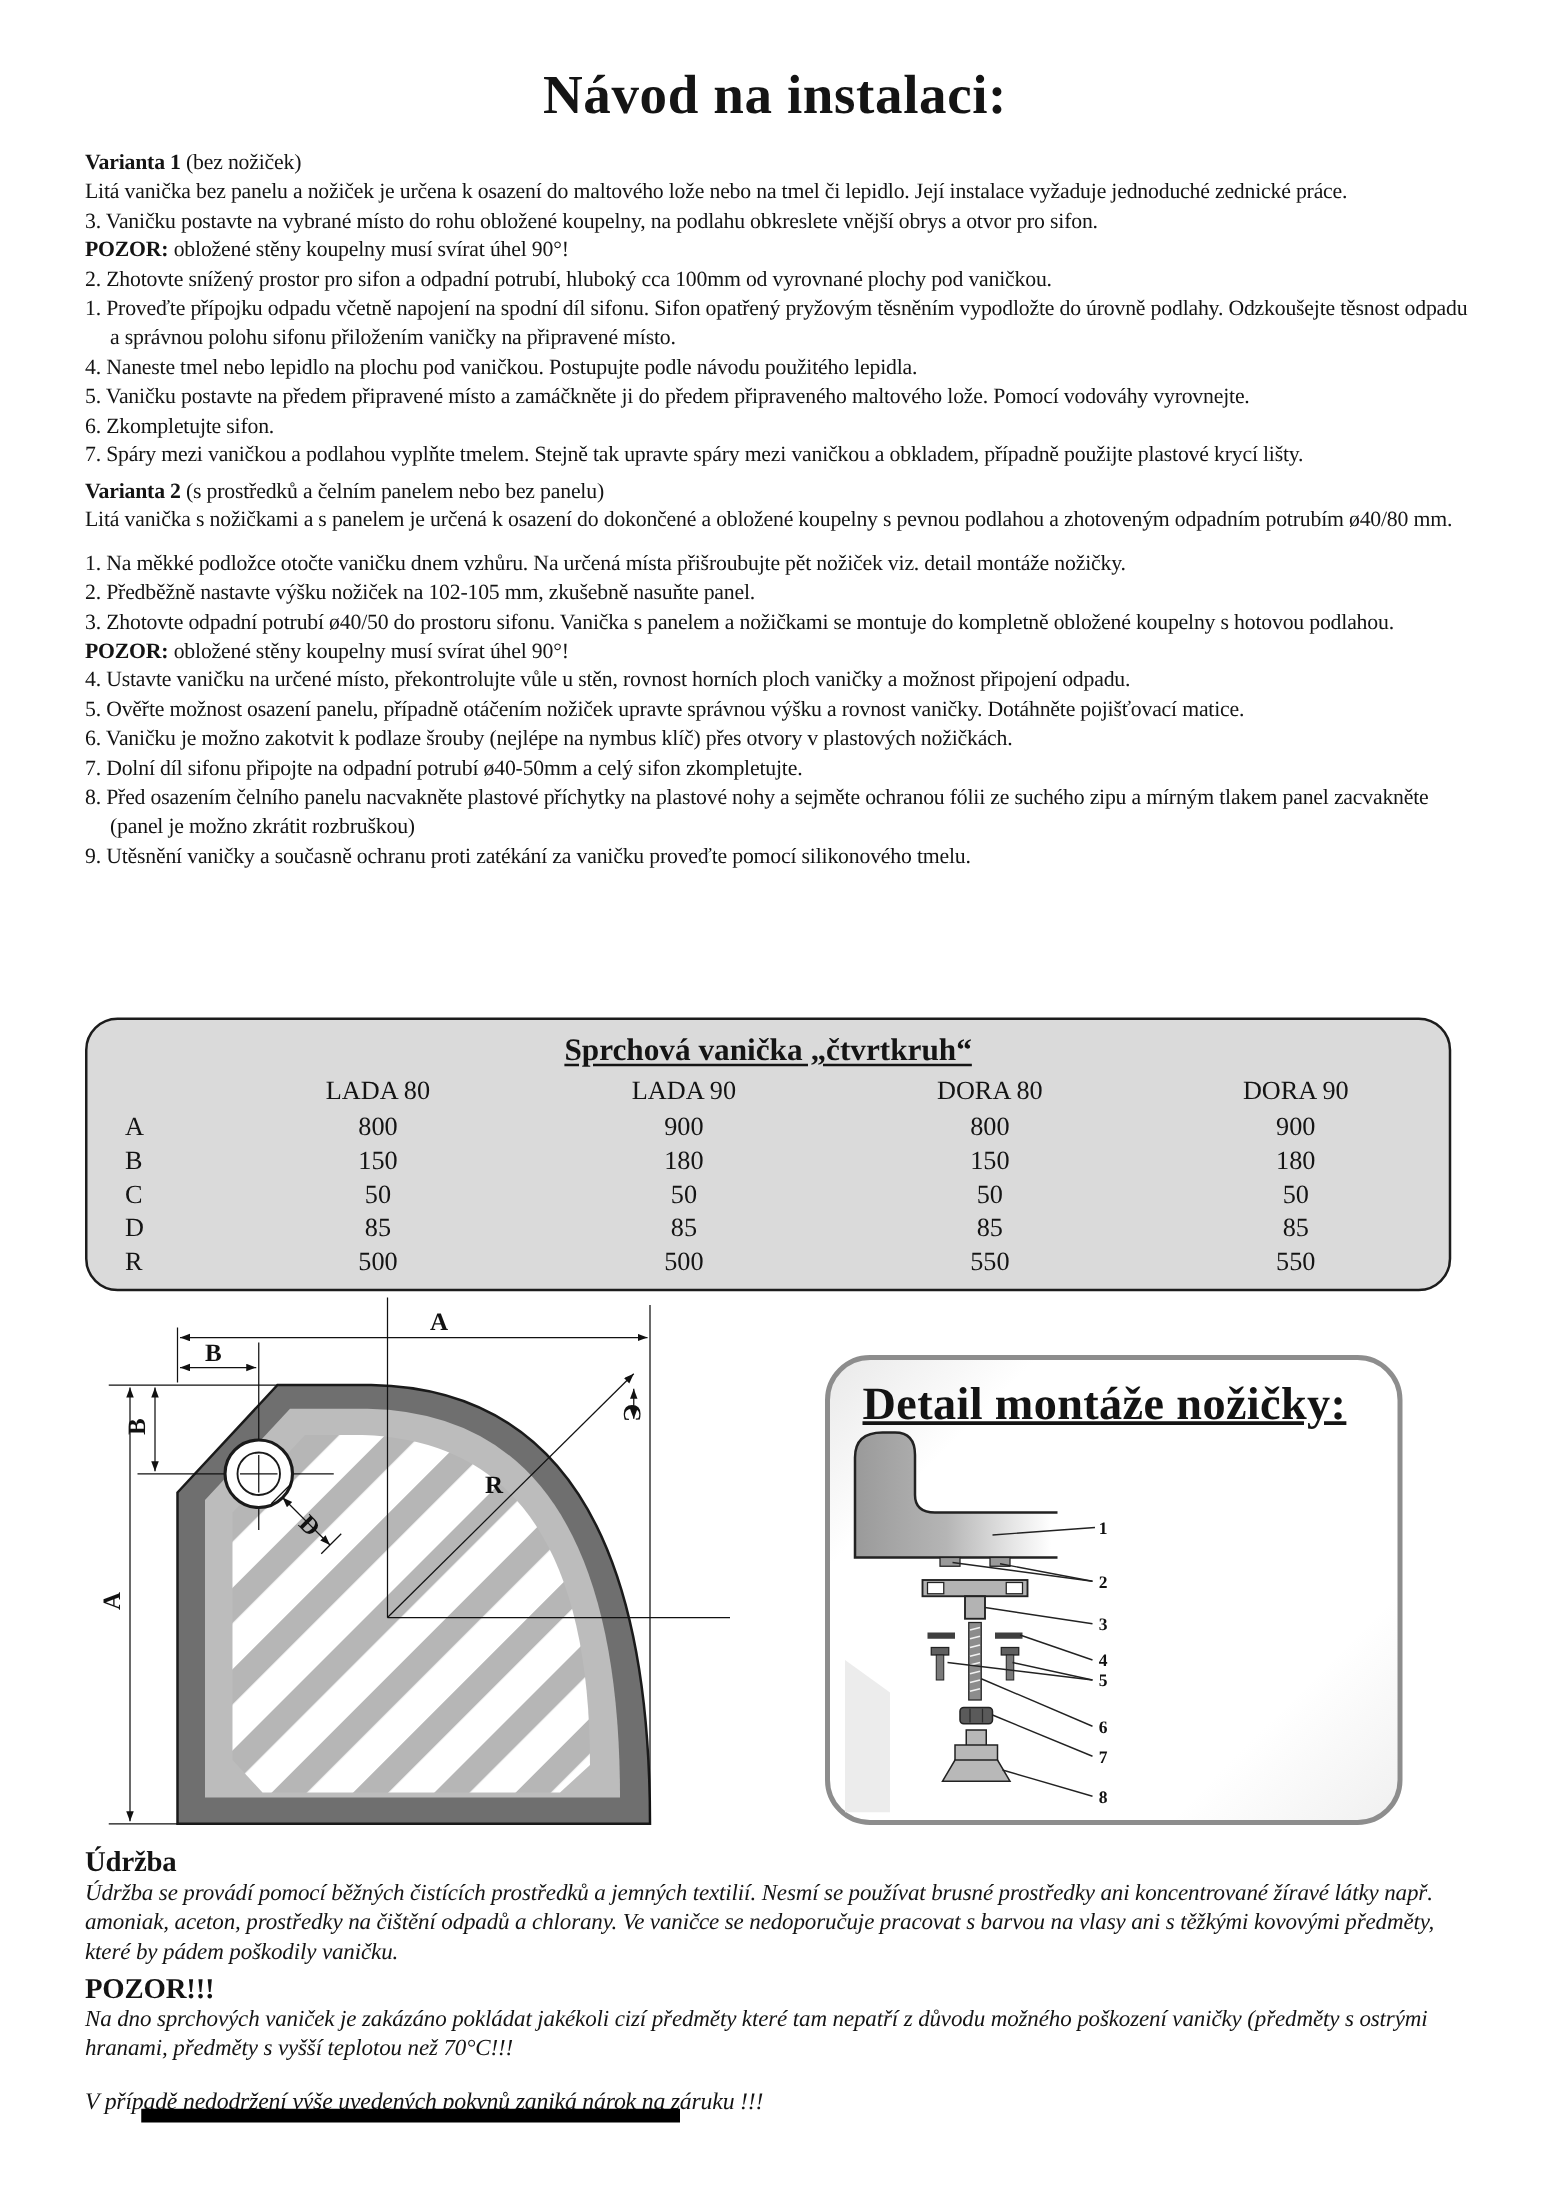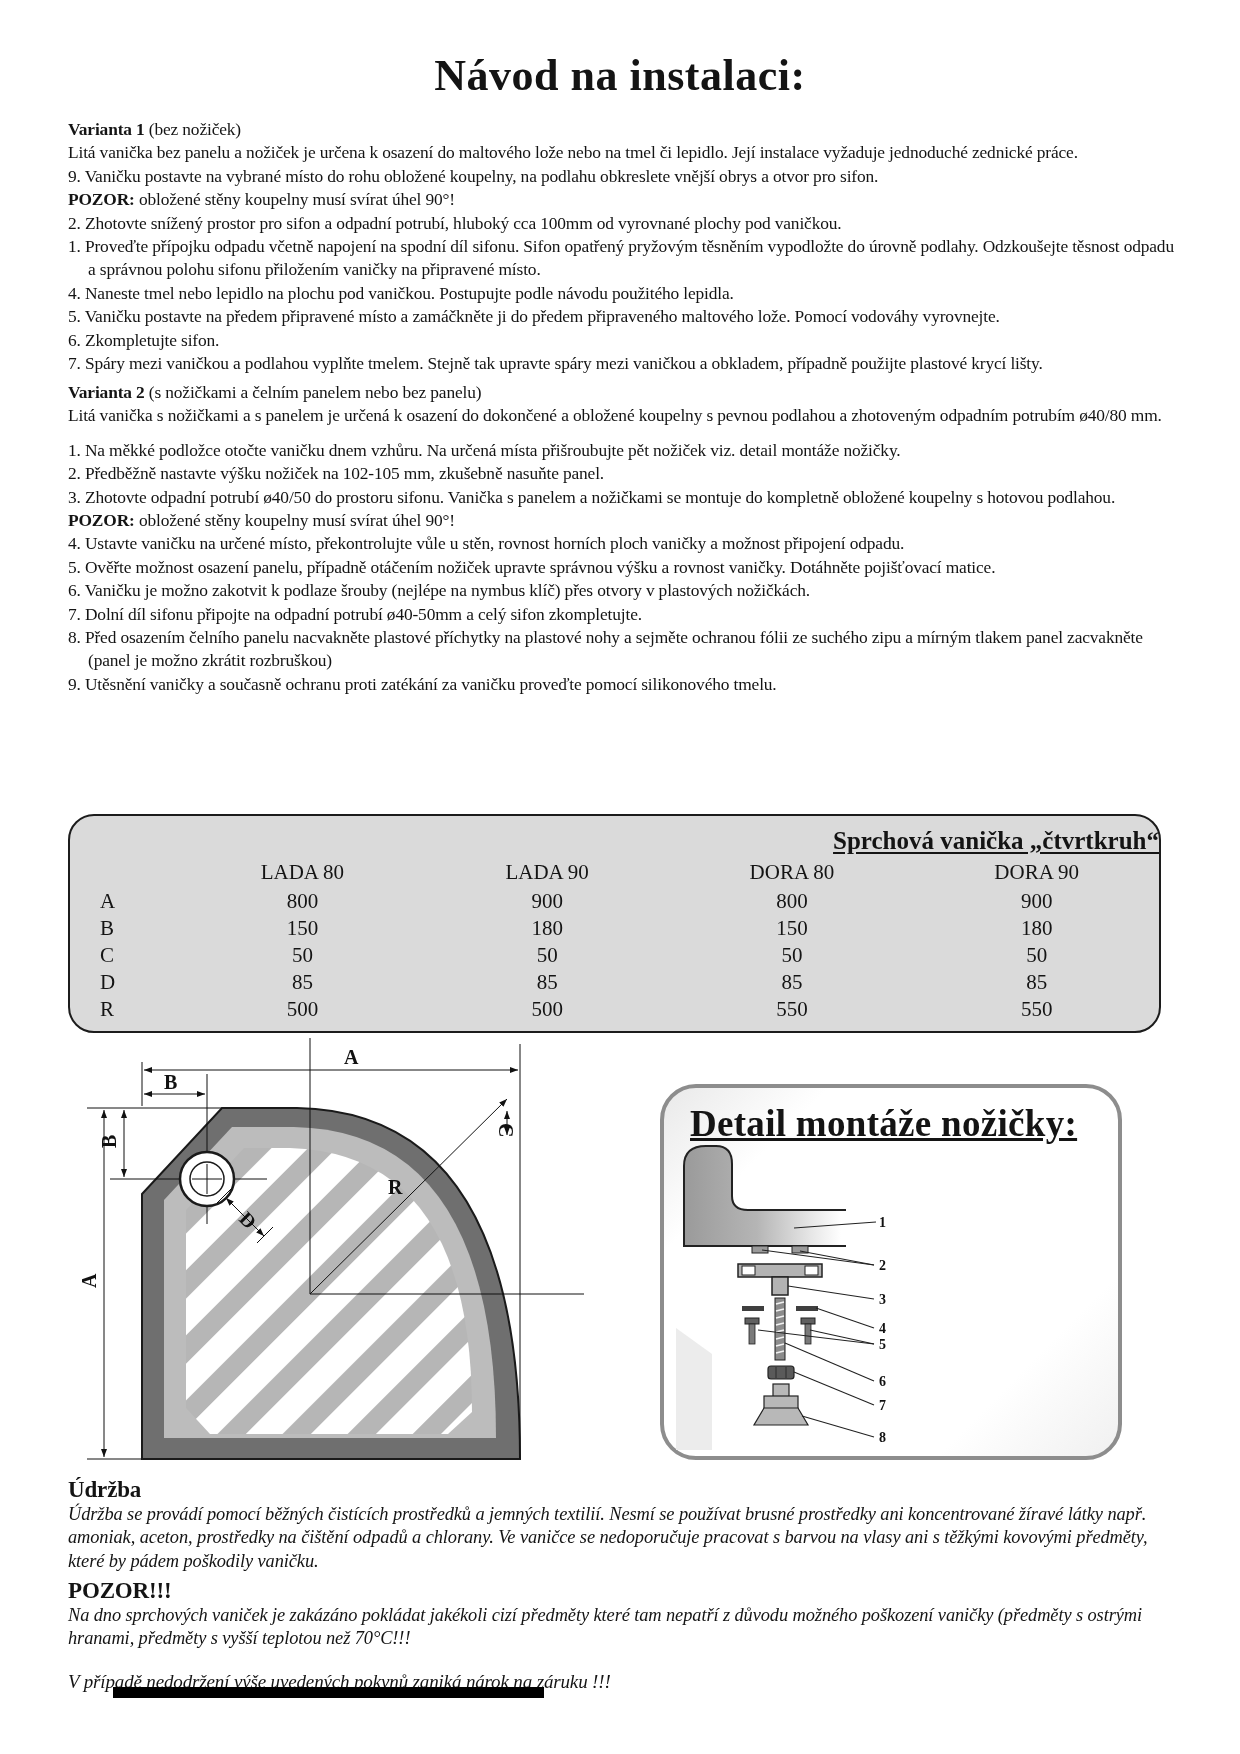--- a/index.html
+++ b/index.html
@@ -17,21 +17,21 @@
   #variant2 { top:381px; }
   .sect-head b { font-weight:bold; }
   .step { padding-left:20px; text-indent:-20px; }
   .pozor b { font-weight:bold; }
   .vgap { height:11px; }
 
   #table-box {
     left:68px; top:814px; width:1093px; height:219px; box-sizing:border-box;
     background:#dadada; border:2px solid #1c1c1c; border-radius:26px; padding-top:11px;
   }
-  #table-title { text-align:right; font-size:25px; font-weight:bold; }
+  #table-title { text-align:center; font-size:25px; font-weight:bold; }
   #table-title span { text-decoration:underline; text-underline-offset:3px; }
   .trow {
     display:grid; grid-template-columns:110px 1fr 1fr 1fr 1fr;
     font-size:21px; line-height:27px; text-align:center;
   }
   .trow.header { line-height:31px; margin-top:2px; }
   .trow .rlabel { text-align:left; padding-left:30px; }
 
   #detail-box {
     left:660px; top:1084px; width:462px; height:376px; box-sizing:border-box;
@@ -52,32 +52,32 @@
   svg text { font-family:"Liberation Serif", serif; }
 </style>
 </head>
 <body>
 
 <div id="page-title" class="abs">Návod na instalaci:</div>
 
 <div id="variant1" class="abs text-col">
   <div class="sect-head"><b>Varianta 1</b><span> (bez nožiček)</span></div>
   <div>Litá vanička bez panelu a nožiček je určena k osazení do maltového lože nebo na tmel či lepidlo. Její instalace vyžaduje jednoduché zednické práce.</div>
-  <div class="step">9. Vaničku postavte na vybrané místo do rohu obložené koupelny, na podlahu obkreslete vnější obrys a otvor pro sifon.</div>
+  <div class="step">3. Vaničku postavte na vybrané místo do rohu obložené koupelny, na podlahu obkreslete vnější obrys a otvor pro sifon.</div>
   <div class="pozor"><b>POZOR:</b><span> obložené stěny koupelny musí svírat úhel 90°!</span></div>
   <div class="step">2. Zhotovte snížený prostor pro sifon a odpadní potrubí, hluboký cca 100mm od vyrovnané plochy pod vaničkou.</div>
   <div class="step">1. Proveďte přípojku odpadu včetně napojení na spodní díl sifonu. Sifon opatřený pryžovým těsněním vypodložte do úrovně podlahy. Odzkoušejte těsnost odpadu a správnou polohu sifonu přiložením vaničky na připravené místo.</div>
   <div class="step">4. Naneste tmel nebo lepidlo na plochu pod vaničkou. Postupujte podle návodu použitého lepidla.</div>
   <div class="step">5. Vaničku postavte na předem připravené místo a zamáčkněte ji do předem připraveného maltového lože. Pomocí vodováhy vyrovnejte.</div>
   <div class="step">6. Zkompletujte sifon.</div>
   <div class="step">7. Spáry mezi vaničkou a podlahou vyplňte tmelem. Stejně tak upravte spáry mezi vaničkou a obkladem, případně použijte plastové krycí lišty.</div>
 </div>
 
 <div id="variant2" class="abs text-col">
-  <div class="sect-head"><b>Varianta 2</b><span> (s nožičkami a čelním panelem nebo bez panelu)</span></div>
+  <div class="sect-head"><b>Varianta 2</b><span> (s prostředků a čelním panelem nebo bez panelu)</span></div>
   <div>Litá vanička s nožičkami a s panelem je určená k osazení do dokončené a obložené koupelny s pevnou podlahou a zhotoveným odpadním potrubím ø40/80 mm.</div>
   <div class="vgap"></div>
   <div class="step">1. Na měkké podložce otočte vaničku dnem vzhůru. Na určená místa přišroubujte pět nožiček viz. detail montáže nožičky.</div>
   <div class="step">2. Předběžně nastavte výšku nožiček na 102-105 mm, zkušebně nasuňte panel.</div>
   <div class="step">3. Zhotovte odpadní potrubí ø40/50 do prostoru sifonu. Vanička s panelem a nožičkami se montuje do kompletně obložené koupelny s hotovou podlahou.</div>
   <div class="pozor"><b>POZOR:</b><span> obložené stěny koupelny musí svírat úhel 90°!</span></div>
   <div class="step">4. Ustavte vaničku na určené místo, překontrolujte vůle u stěn, rovnost horních ploch vaničky a možnost připojení odpadu.</div>
   <div class="step">5. Ověřte možnost osazení panelu, případně otáčením nožiček upravte správnou výšku a rovnost vaničky. Dotáhněte pojišťovací matice.</div>
   <div class="step">6. Vaničku je možno zakotvit k podlaze šrouby (nejlépe na nymbus klíč) přes otvory v plastových nožičkách.</div>
   <div class="step">7. Dolní díl sifonu připojte na odpadní potrubí ø40-50mm a celý sifon zkompletujte.</div>

